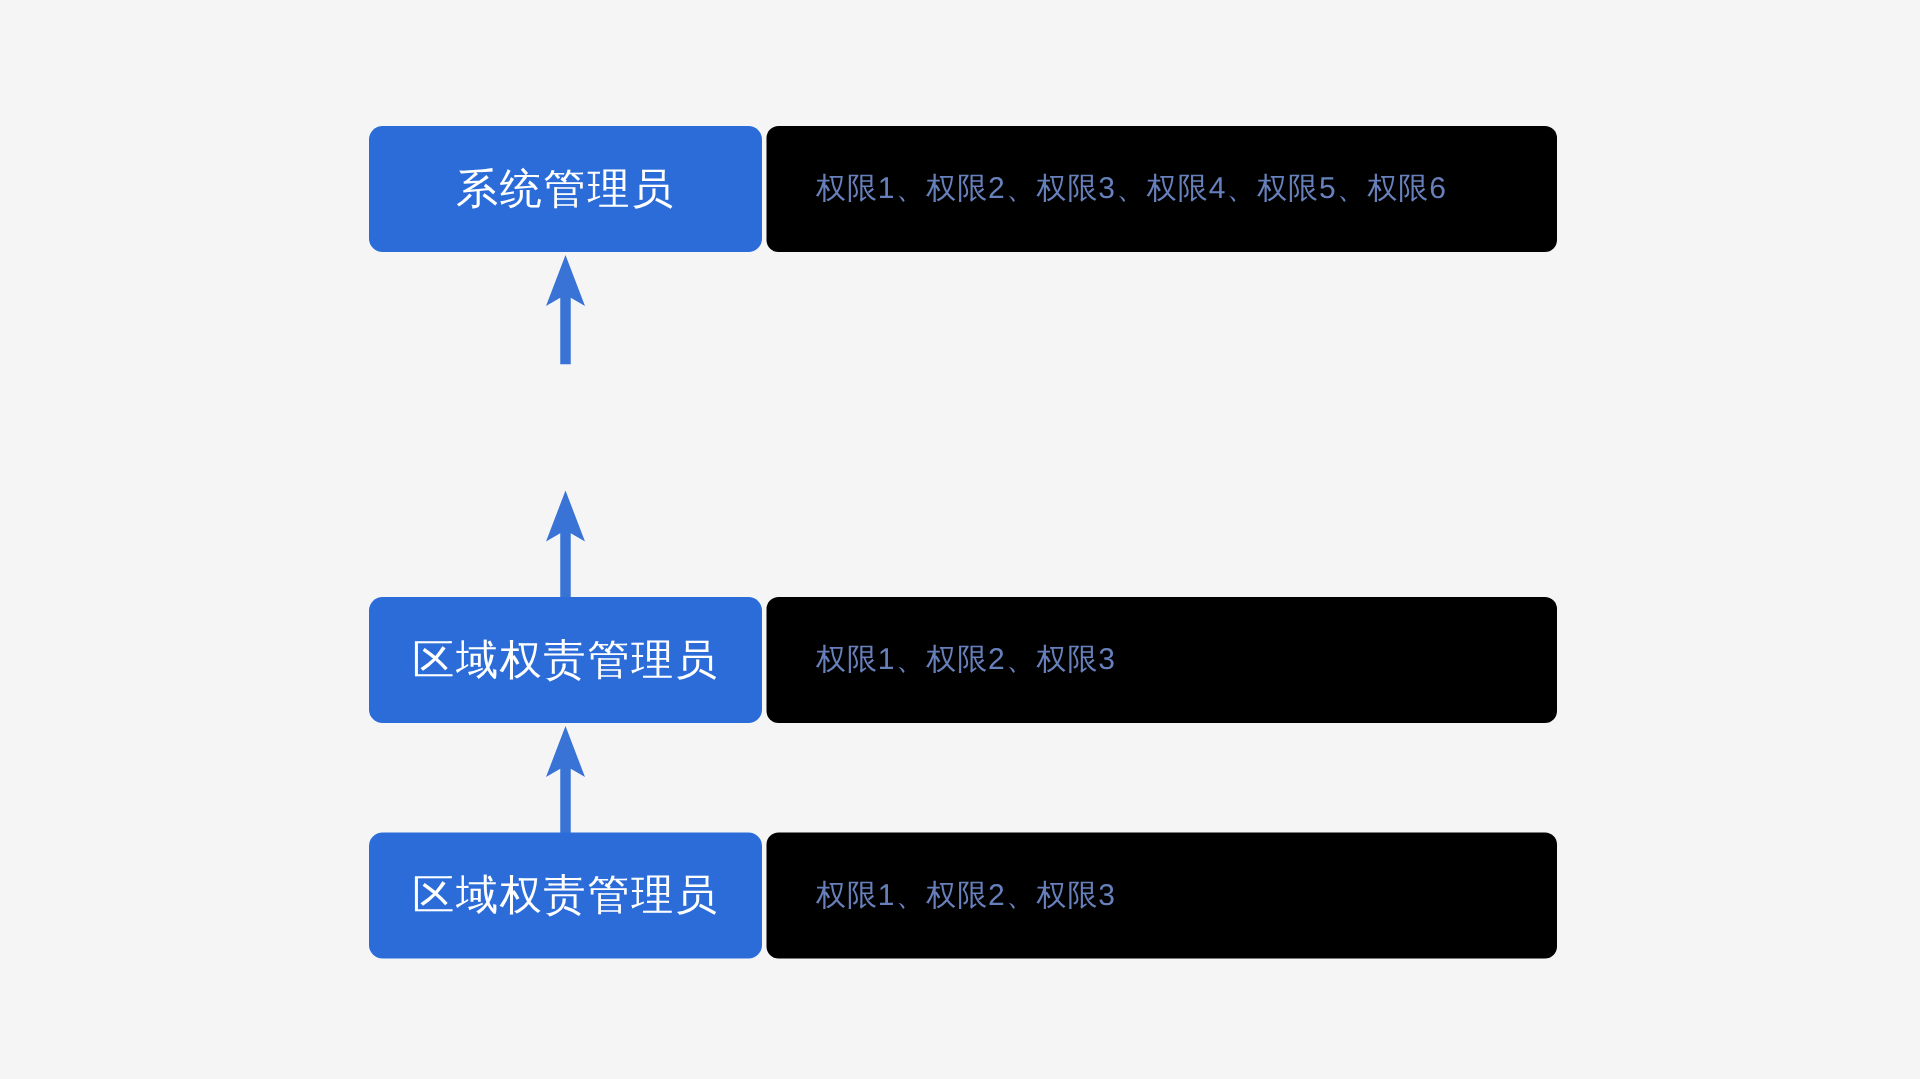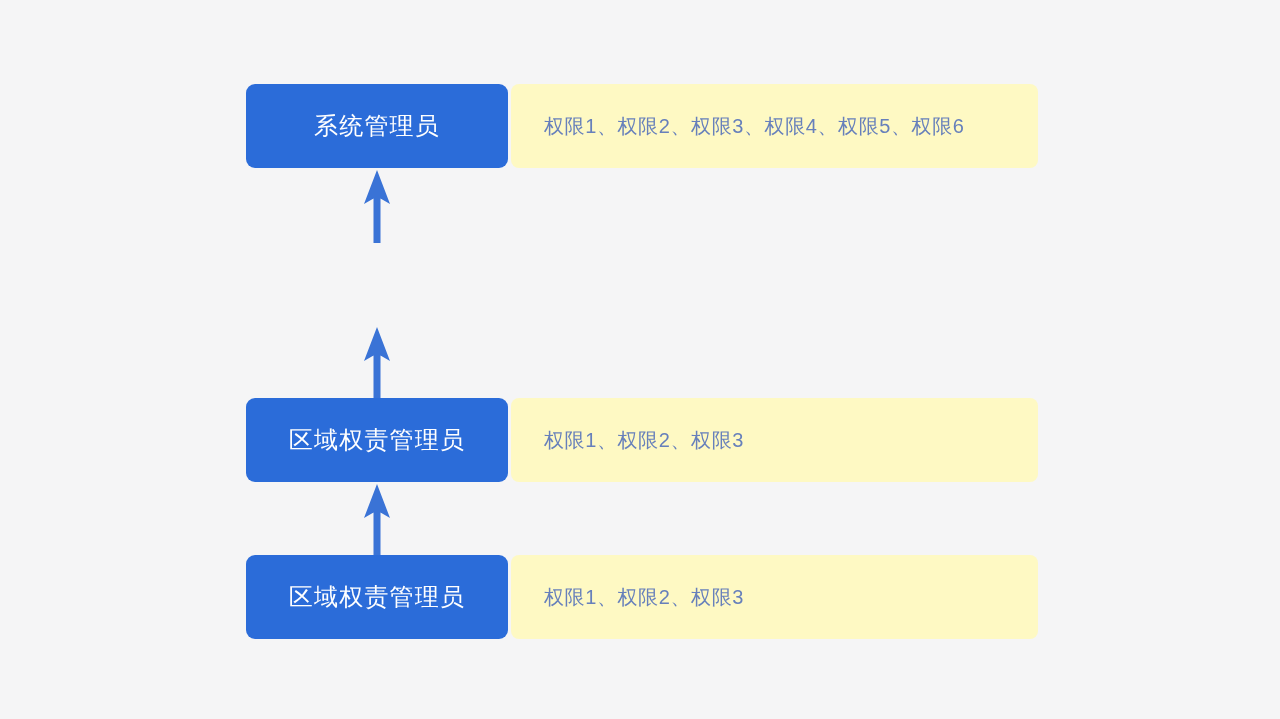--- a/index.html
+++ b/index.html
@@ -37,30 +37,30 @@
     background: #2b6cd9;
     border-radius: 9px;
     display: flex;
     align-items: center;
     justify-content: center;
     box-sizing: border-box;
   }
 
   .role-label {
     color: #ffffff;
-    font-size: 24px;
+    font-size: 28px;
     letter-spacing: 1.2px;
     line-height: 1;
     white-space: nowrap;
   }
 
   .perm-panel {
     flex: 1 1 auto;
     margin-left: 3px;
-    background: #fef9c3;
+    background: #000000;
     border-radius: 8px;
     display: flex;
     align-items: center;
     box-sizing: border-box;
     padding-left: 33px;
   }
 
   .perm-text {
     color: #6780bb;
     font-size: 20px;

